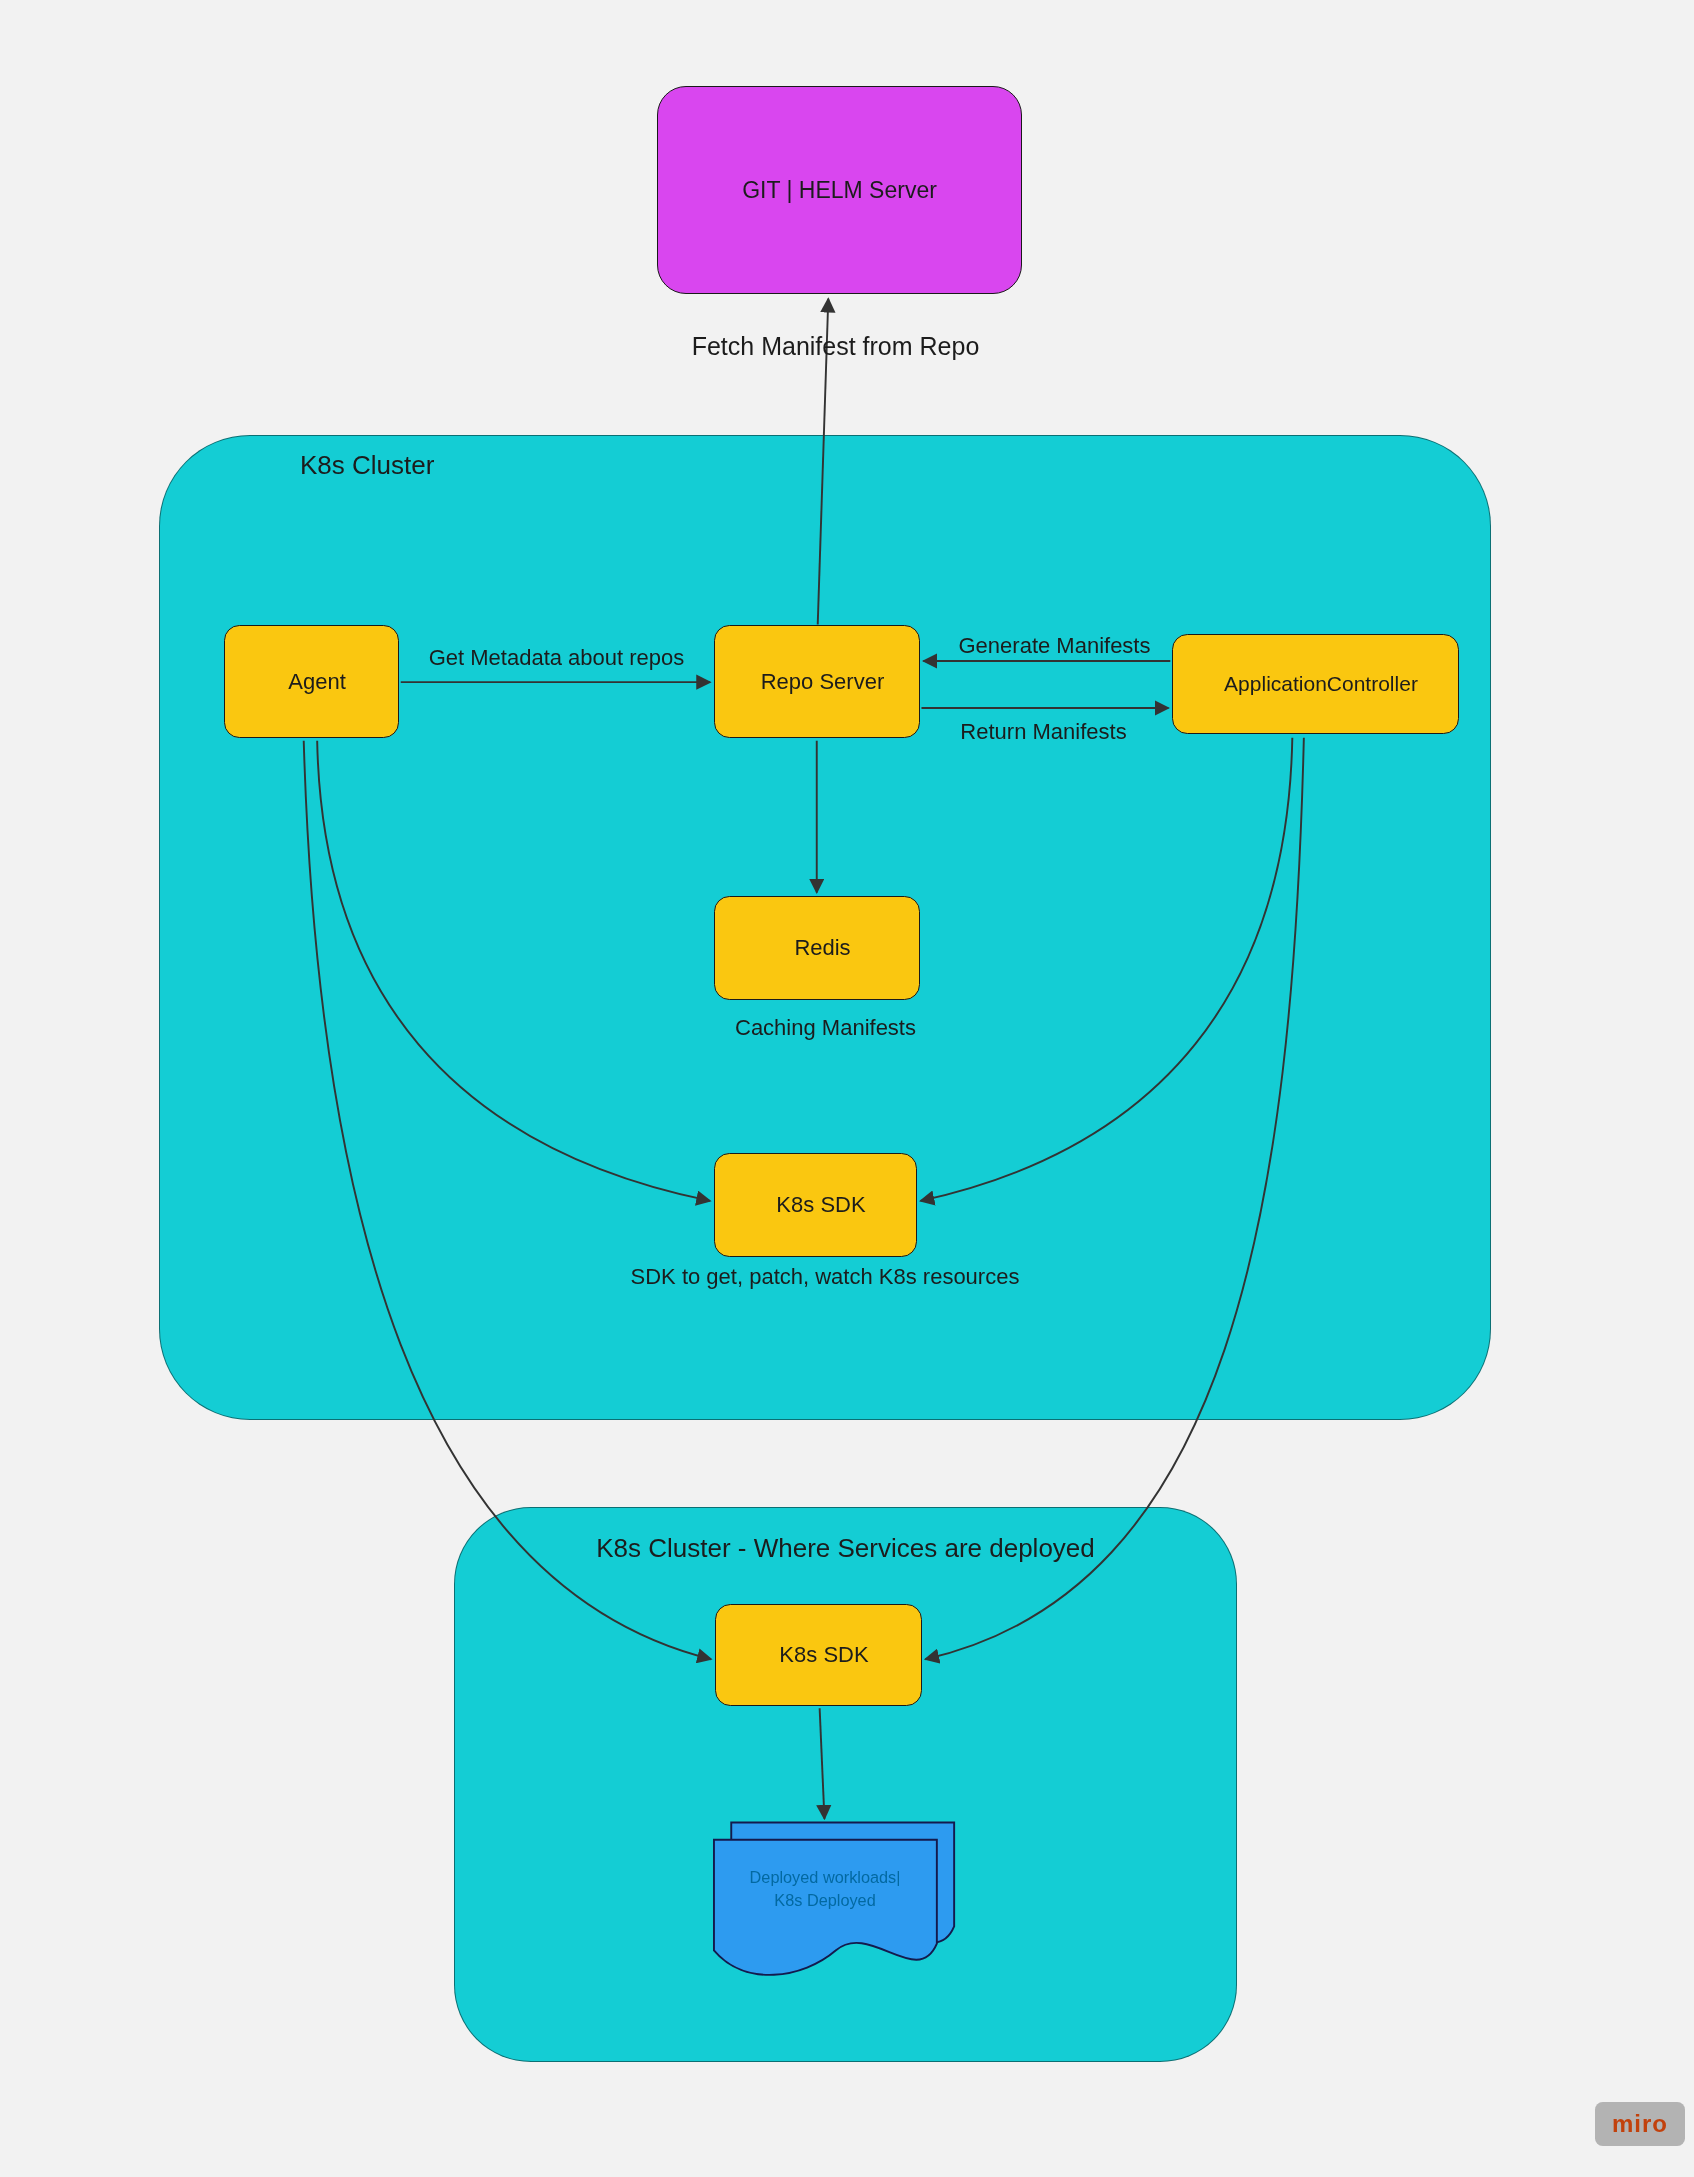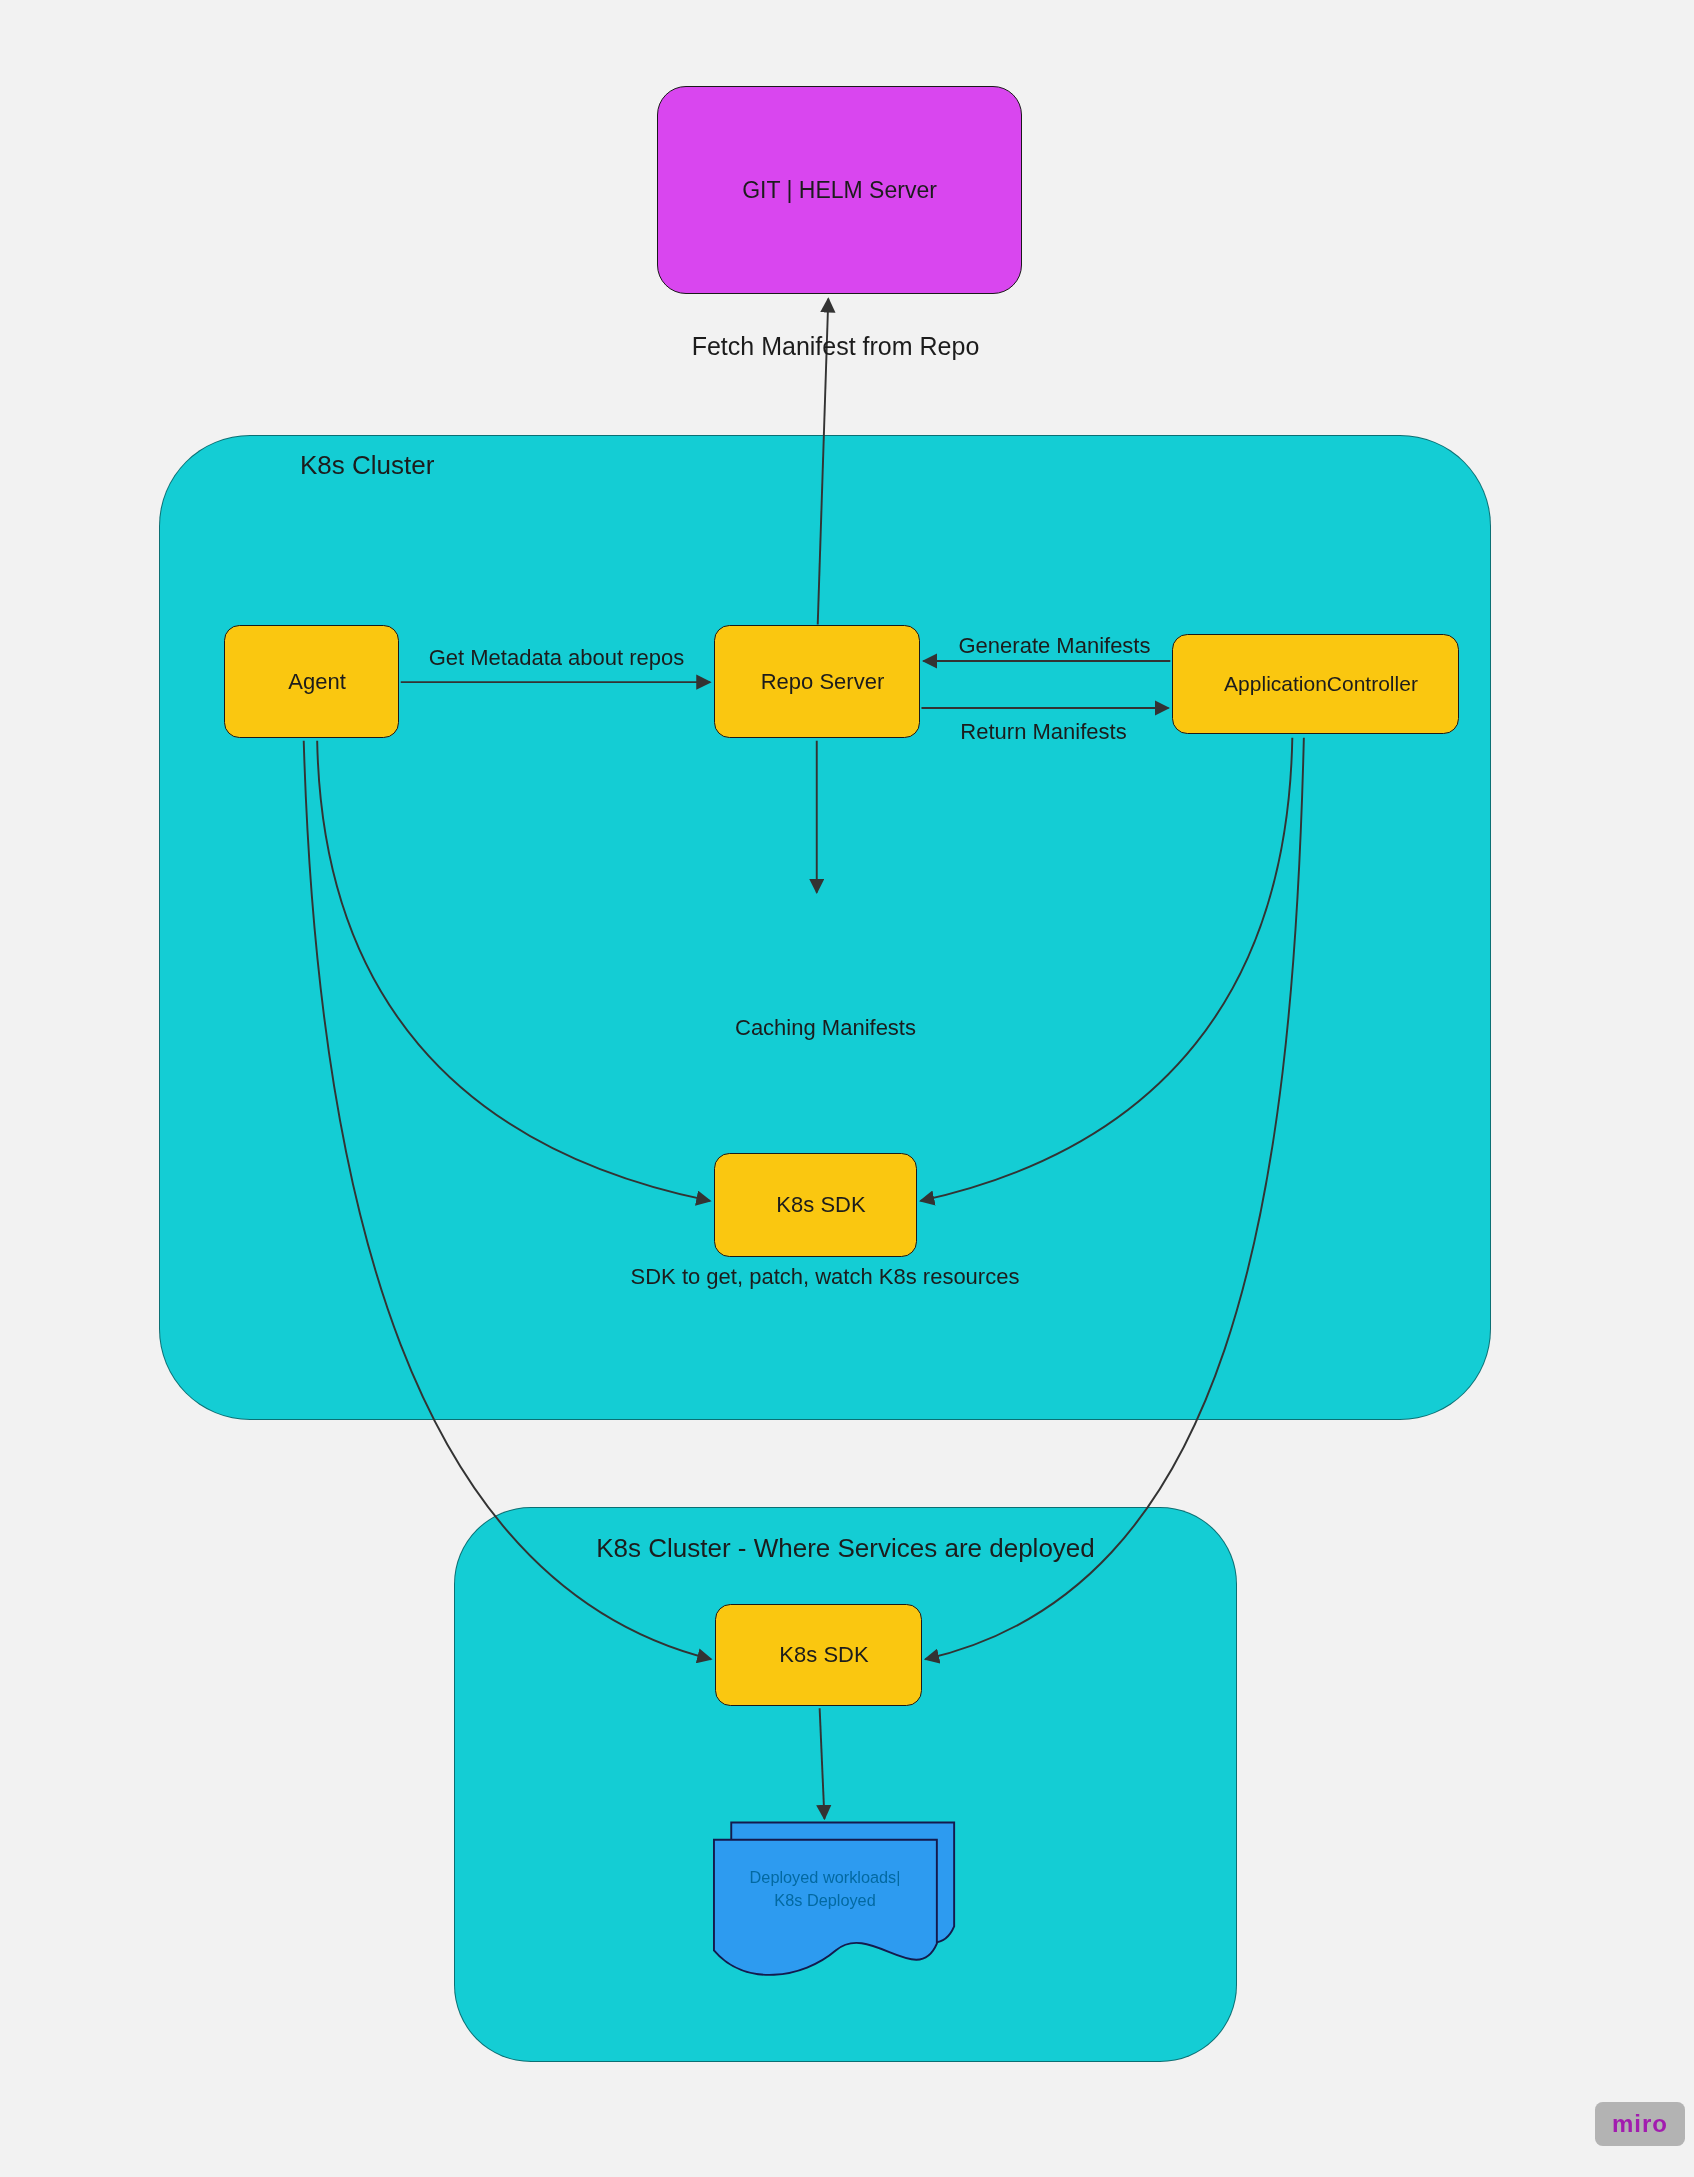--- a/index.html
+++ b/index.html
@@ -84,21 +84,21 @@
     color:#0369a1;
   }
 
   .watermark {
     position:absolute;
     left:1595px; top:2102px;
     width:90px; height:44px;
     background:rgba(172,172,172,0.9);
     border-radius:7.7px;
     display:flex; align-items:center; justify-content:center;
-    color:#a21caf;
+    color:#c2410c;
     font-size:24px;
     font-weight:bold;
     letter-spacing:1px;
     z-index:4;
   }
 </style>
 </head>
 <body>
 
 <div class="canvas">
@@ -138,20 +138,23 @@
   </div>
   <div class="node yellow node-agent">
     <span>Agent</span>
   </div>
   <div class="node yellow node-repo">
     <span>Repo Server</span>
   </div>
   <div class="node yellow node-appctrl">
     <span>ApplicationController</span>
   </div>
+  <div class="node yellow node-redis">
+    <span>Redis</span>
+  </div>
   <div class="node yellow node-sdk1">
     <span>K8s SDK</span>
   </div>
   <div class="node yellow node-sdk2">
     <span>K8s SDK</span>
   </div>
 
   <div class="doc-text">
     <div>Deployed workloads|</div>
     <div>K8s Deployed</div>

